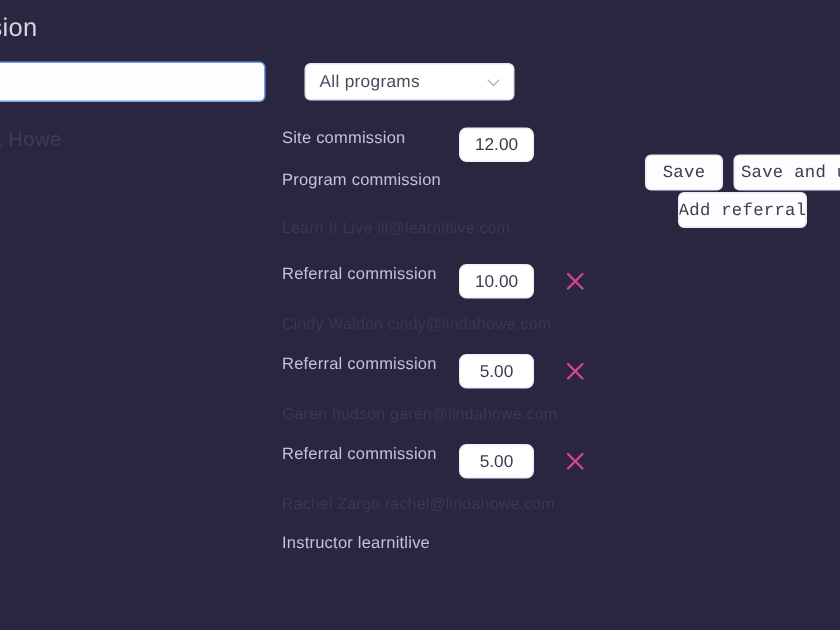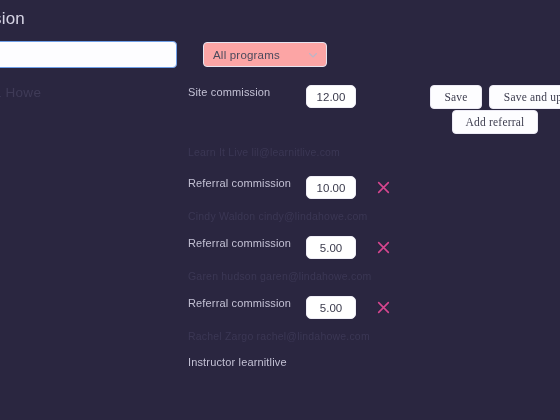--- a/index.html
+++ b/index.html
@@ -59,23 +59,23 @@
     color: #3f3b57;
     white-space: nowrap;
     letter-spacing: .3px;
   }
 
   
   .program-select {
     position: absolute;
     left: 203px;
     top: 42px;
-    width: 124px;
+    width: 140px;
     height: 25px;
-    background: #fca5a5;
+    background: #ffffff;
     border: 1px solid #e6e4f0;
     border-radius: 4px;
     display: flex;
     align-items: center;
     justify-content: space-between;
     padding: 0 9px;
     box-sizing: border-box;
   }
   .program-select .sel-label {
     font-size: 11.5px;
@@ -144,32 +144,33 @@
     letter-spacing: .2px;
     white-space: nowrap;
   }
 
   
   .btn {
     position: absolute;
     background: #fdfdff;
     border: 1px solid #eceaf4;
     border-radius: 4px;
-    font-family: Liberation Serif, serif;
+    font-family: Liberation Mono, monospace;
     font-size: 11.5px;
     color: #3d3d4f;
     height: 24px;
     display: flex;
     align-items: center;
     justify-content: center;
     letter-spacing: .2px;
     cursor: pointer;
     box-sizing: border-box;
     white-space: nowrap;
     overflow: hidden;
+    margin-top: 18px;
   }
   #btn-save        { left: 430px; top: 85px;  width: 52px; }
   #btn-save-update { left: 489px; top: 85px;  width: 88px; }
   #btn-add-referral{ left: 452px; top: 110px; width: 86px; }
 </style>
 </head>
 <body>
 
 <div class="page-title">mission</div>
 
@@ -189,20 +190,21 @@
 </div>
 
 <div class="form-area">
 
   <div class="field-row" style="top:5px">
     <div class="field-label">Site commission</div>
     <input class="field-input" type="text" value="12.00" style="">
   </div>
 
   <div class="field-row" style="top:33px">
+    <div class="field-label">Program commission</div>
   </div>
 
   <div class="sub-row" style="top:66px;left:0">Learn It Live lil@learnitlive.com</div>
 
   <div class="field-row" style="top:96px">
     <div class="field-label">Referral commission</div>
     <input class="field-input" type="text" value="10.00" style="">
     <span class="remove-x">
       <svg viewBox="0 0 14 14" width="15" height="15">
         <path d="M2.5 2.5 L11.5 11.5 M11.5 2.5 L2.5 11.5" stroke="#d6468f" stroke-width="1.5" stroke-linecap="round"></path>

